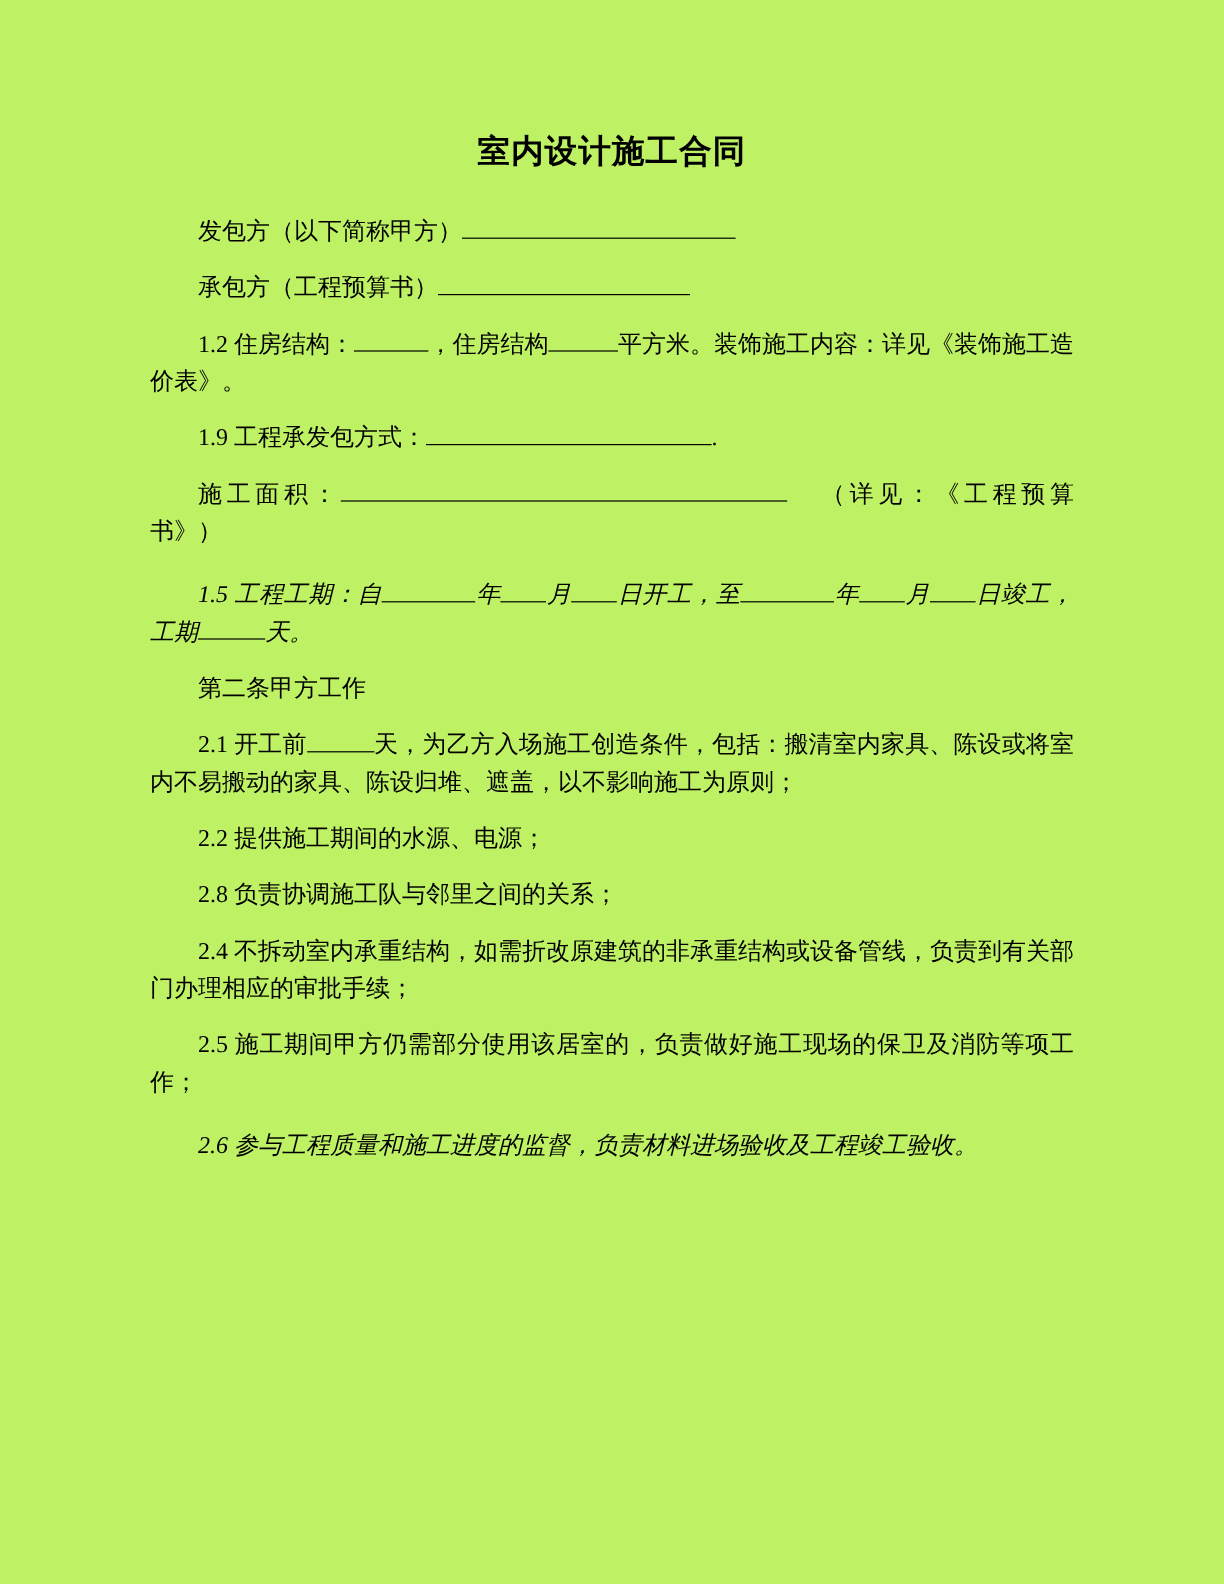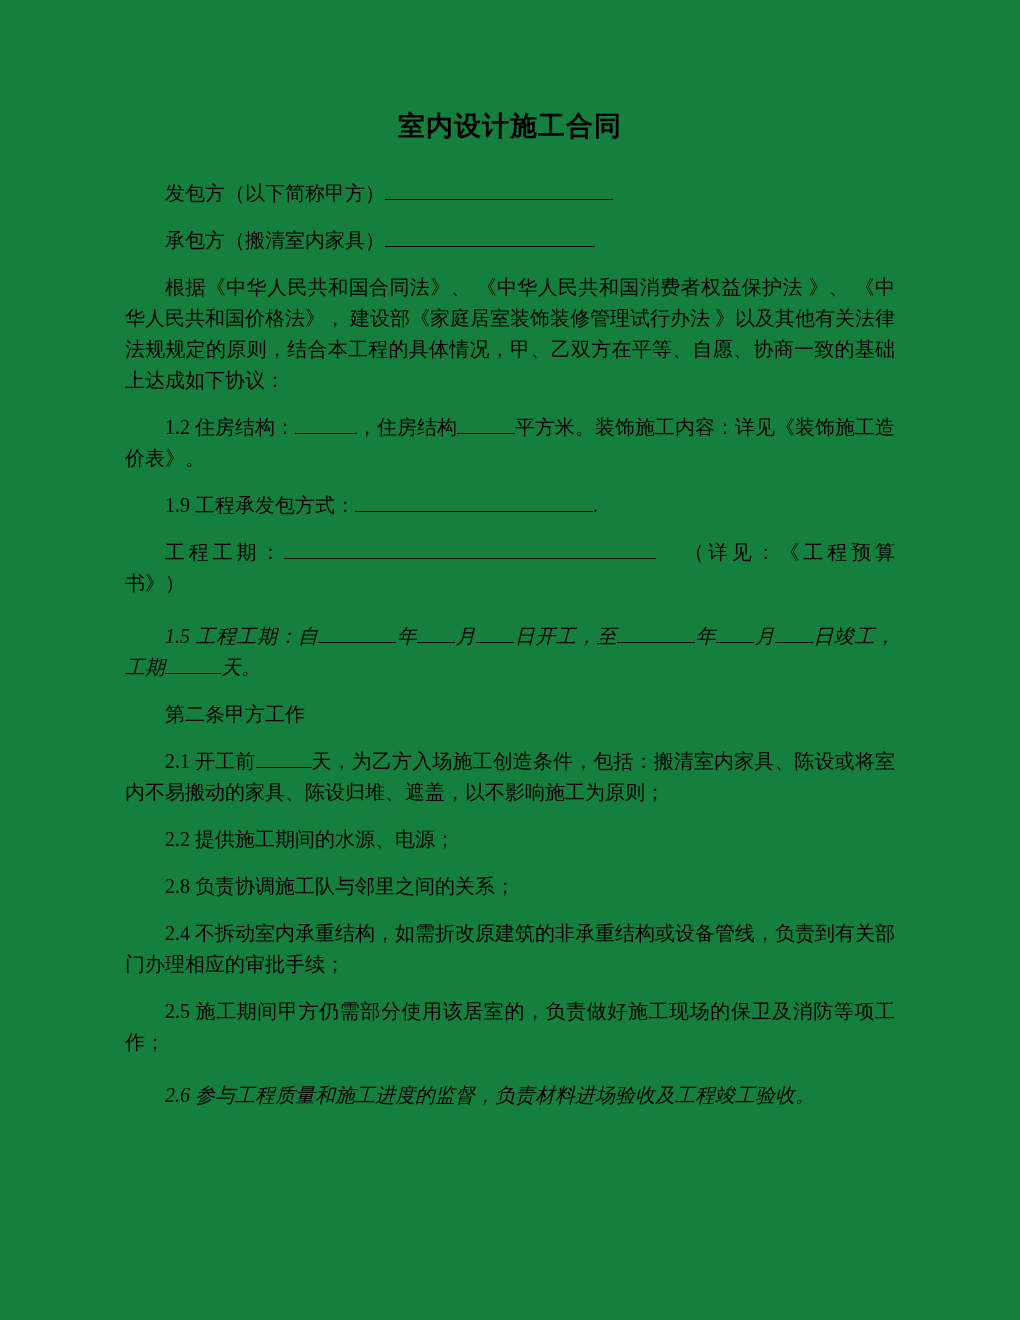--- a/index.html
+++ b/index.html
@@ -7,21 +7,21 @@
     padding: 0;
     background: #ffffff;
   }
   .page {
     position: relative;
     width: 1020px;
     height: 1320px;
     margin: 0 auto;
     box-sizing: border-box;
     padding: 108px 125px 0 125px;
-    background: #15803d;
+    background: #bef264;
     color: #000000;
     font-family: "Liberation Serif", "DejaVu Serif", serif;
     font-size: 20px;
     overflow: hidden;
   }
   .doc-title {
     margin: 0 0 34px 0;
     text-align: center;
     font-size: 27px;
     font-weight: 700;
@@ -45,25 +45,24 @@
     vertical-align: baseline;
   }
 </style>
 </head>
 <body>
 
 <div class="page">
   <h1 class="doc-title">室内设计施工合同</h1>
   <div>
       <p class="para"><span>发包方（以下简称甲方）</span><span class="blank" style="width: 228px;"></span></p>
-      <p class="para"><span>承包方（搬清室内家具）</span><span class="blank" style="width: 210px;"></span></p>
-      <p class="para"><span>根据《中华人民共和国合同法》、 《中华人民共和国消费者权益保护法 》、 《中华人民共和国价格法》， 建设部《家庭居室装饰装修管理试行办法 》以及其他有关法律法规规定的原则，结合本工程的具体情况，甲、乙双方在平等、自愿、协商一致的基础上达成如下协议：</span></p>
+      <p class="para"><span>承包方（工程预算书）</span><span class="blank" style="width: 210px;"></span></p>
       <p class="para"><span>1.2 住房结构：</span><span class="blank" style="width: 62px;"></span><span>，住房结构</span><span class="blank" style="width: 58px;"></span><span>平方米。装饰施工内容：详见《装饰施工造价表》。</span></p>
       <p class="para"><span>1.9 工程承发包方式：</span><span class="blank" style="width: 238px;"></span><span>.</span></p>
-      <p class="para"><span>工程工期：</span><span class="blank" style="width: 372px;"></span><span>　（详见：《工程预算书》）</span></p>
+      <p class="para"><span>施工面积：</span><span class="blank" style="width: 372px;"></span><span>　（详见：《工程预算书》）</span></p>
       <p class="para extra-gap"><span>1.5 工程工期：自</span><span class="blank" style="width: 78px;"></span><span>年</span><span class="blank" style="width: 38px;"></span><span>月</span><span class="blank" style="width: 38px;"></span><span>日开工，至</span><span class="blank" style="width: 78px;"></span><span>年</span><span class="blank" style="width: 38px;"></span><span>月</span><span class="blank" style="width: 38px;"></span><span>日竣工，工期</span><span class="blank" style="width: 56px;"></span><span>天。</span></p>
       <p class="para"><span>第二条甲方工作</span></p>
       <p class="para"><span>2.1 开工前</span><span class="blank" style="width: 56px;"></span><span>天，为乙方入场施工创造条件，包括：搬清室内家具、陈设或将室内不易搬动的家具、陈设归堆、遮盖，以不影响施工为原则；</span></p>
       <p class="para"><span>2.2 提供施工期间的水源、电源；</span></p>
       <p class="para"><span>2.8 负责协调施工队与邻里之间的关系；</span></p>
       <p class="para"><span>2.4 不拆动室内承重结构，如需折改原建筑的非承重结构或设备管线，负责到有关部门办理相应的审批手续；</span></p>
       <p class="para"><span>2.5 施工期间甲方仍需部分使用该居室的，负责做好施工现场的保卫及消防等项工作；</span></p>
       <p class="para extra-gap"><span>2.6 参与工程质量和施工进度的监督，负责材料进场验收及工程竣工验收。</span></p>
     </div>
 </div>

